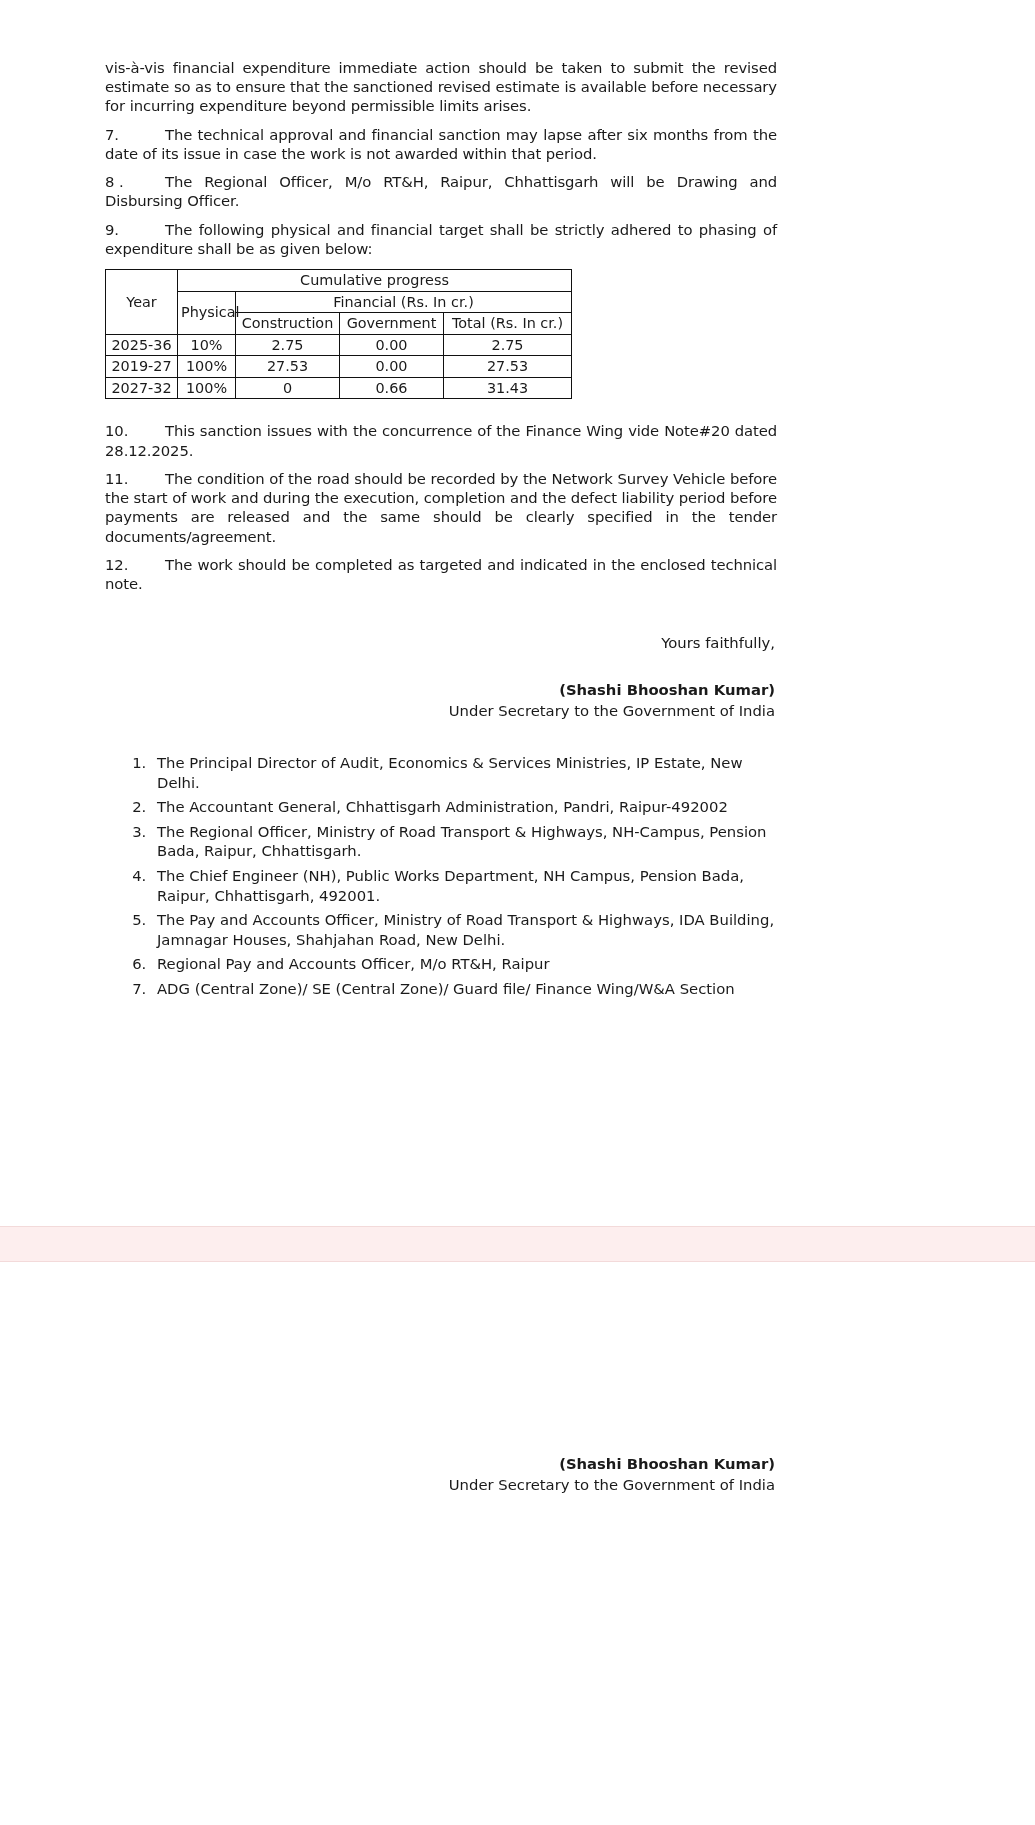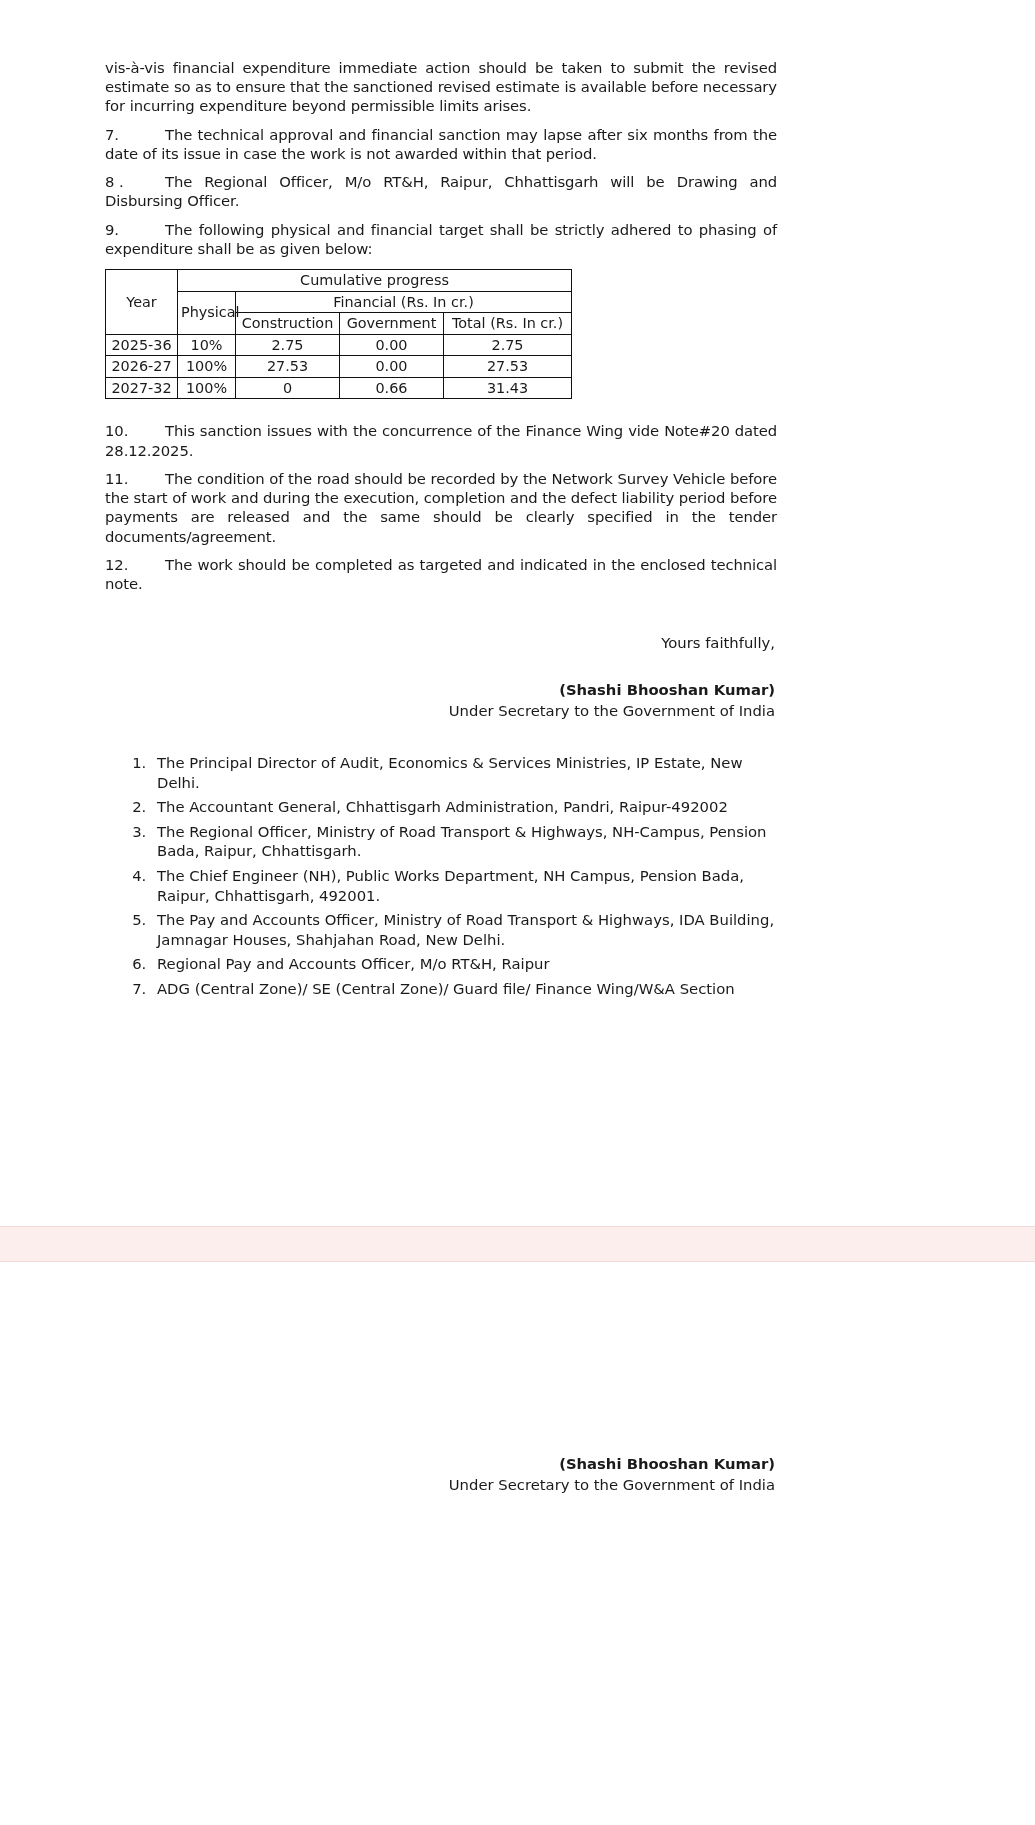--- a/index.html
+++ b/index.html
@@ -222,21 +222,21 @@
           </tr>
 
           <tr>
             <td class="row-year">2025-36</td>
             <td>10%</td>
             <td>2.75</td>
             <td>0.00</td>
             <td class="total-cell">2.75</td>
           </tr>
           <tr>
-            <td class="row-year">2026-27</td>
+            <td class="row-year">2019-27</td>
             <td>100%</td>
             <td>27.53</td>
             <td>0.00</td>
             <td class="total-cell">27.53</td>
           </tr>
           <tr>
             <td class="row-year">2027-32</td>
             <td>100%</td>
             <td>0</td>
             <td>0.66</td>

